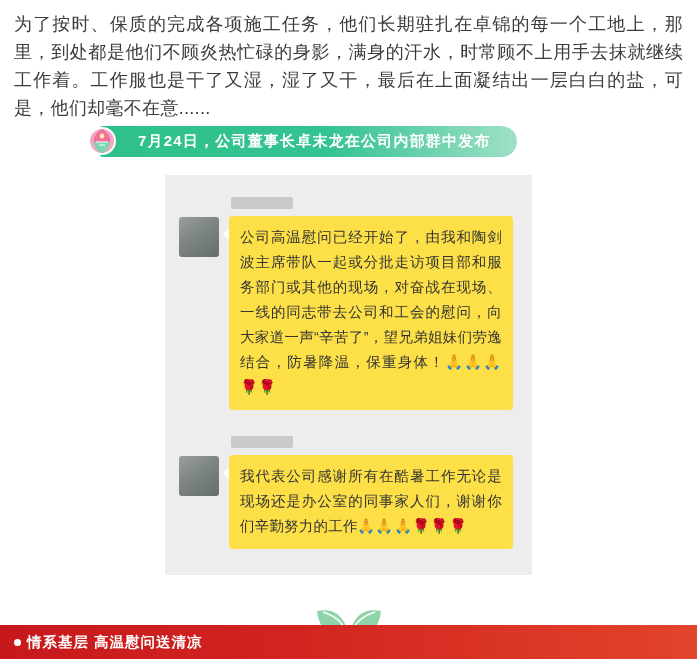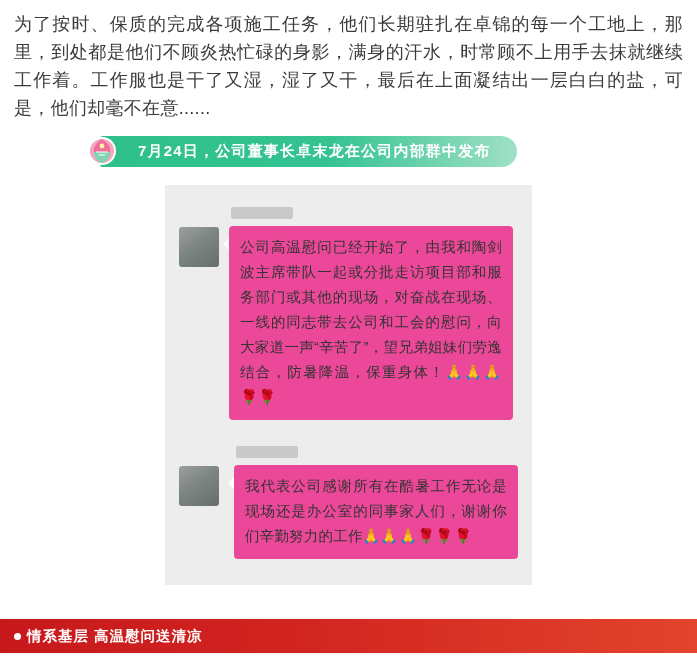--- a/index.html
+++ b/index.html
@@ -21,21 +21,21 @@
     padding: 10px 14px 0 14px;
     font-size: 18px;
     line-height: 28px;
     color: #3b3b3b;
     text-align: justify;
     letter-spacing: 0.3px;
   }
 
   
   .banner-wrap {
-    margin: 14px 0 0 0;
+    margin: 4px 0 0 0;
     padding: 0 16px 0 100px;
     display: flex;
     align-items: center;
   }
   .banner {
     position: relative;
     display: flex;
     align-items: center;
     background: linear-gradient(90deg, #2fc08a 0%, #34c391 55%, #9fe0c6 100%);
     border-radius: 4px 20px 20px 4px;
@@ -64,21 +64,21 @@
     background: #ededed;
     padding: 22px 14px 26px 14px;
     box-sizing: border-box;
     width: 367px;
   }
   .msg {
     display: flex;
     align-items: flex-start;
     margin-bottom: 26px;
   }
-  .msg:last-child { margin-bottom: 0; justify-content: space-between; }
+  .msg:last-child { margin-bottom: 0; }
 
   .avatar {
     width: 40px;
     height: 40px;
     flex: 0 0 40px;
     background: linear-gradient(145deg, #9aa0a0 0%, #7d8583 45%, #666e6c 100%);
     border-radius: 3px;
     margin-right: 10px;
     margin-top: 20px;
   }
@@ -89,21 +89,21 @@
   }
   .sender {
     height: 12px;
     width: 62px;
     background: #c9c9c9;
     border-radius: 2px;
     margin: 0 0 7px 2px;
   }
   .bubble {
     position: relative;
-    background: #ec4899;
+    background: #fde047;
     border-radius: 4px;
     padding: 9px 11px 10px 11px;
     font-size: 14.5px;
     line-height: 25px;
     color: #333333;
     max-width: 262px;
     text-align: justify;
     letter-spacing: 0.2px;
   }
   .bubble:before {
@@ -123,21 +123,21 @@
   .leaf-wrap {
     display: flex;
     justify-content: center;
     margin-top: 22px;
   }
 
   
   .footer {
     position: absolute;
     left: 0;
-    bottom: 10px;
+    bottom: 4px;
     width: 100%;
     height: 34px;
     background: linear-gradient(90deg, #c7191c 0%, #d1231f 40%, #e2442c 100%);
     display: flex;
     align-items: center;
   }
   .footer-dot {
     width: 7px;
     height: 7px;
     border-radius: 50%;

